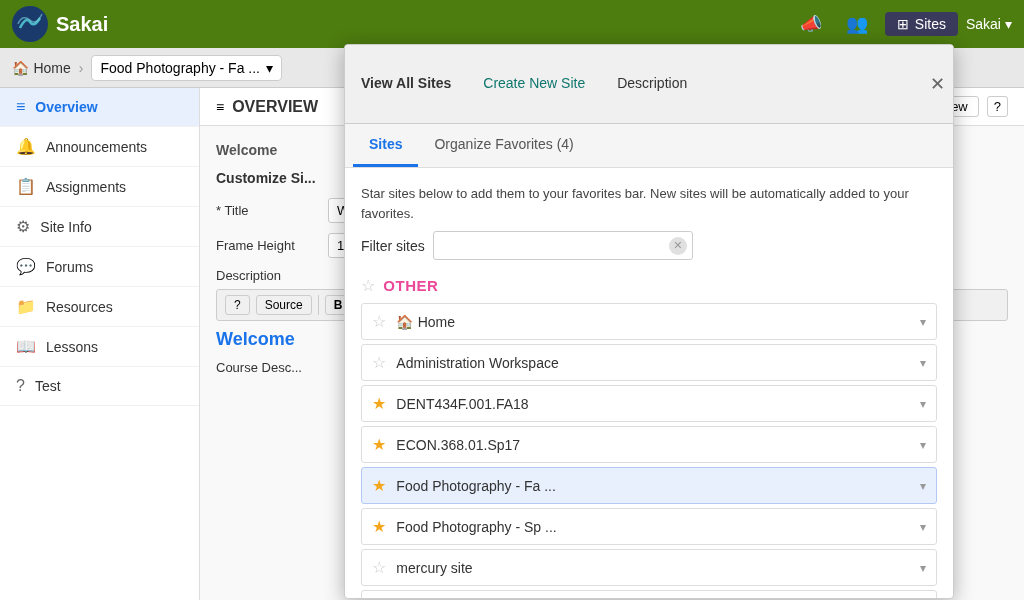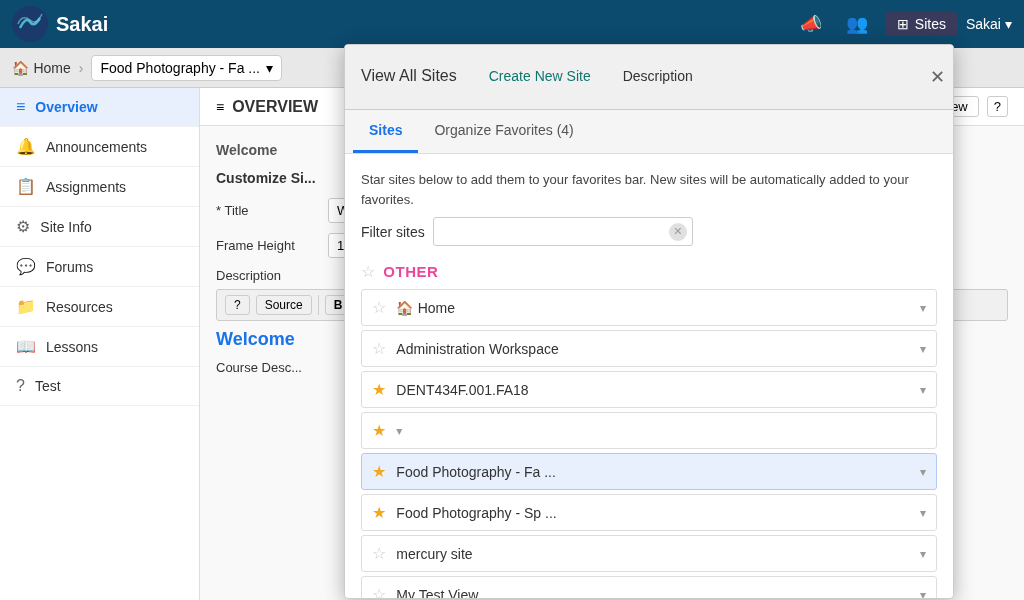--- a/index.html
+++ b/index.html
@@ -1,20 +1,20 @@
 <!DOCTYPE html>
 <html><head>
   <meta charset="utf-8">
   <style>
     * { box-sizing: border-box; margin: 0; padding: 0; }
     body { font-family: Arial, sans-serif; font-size: 14px; background: #f5f5f5; width: 1024px; height: 600px; overflow: hidden; }
 
     
     .top-nav {
-      background: #0c4a6e;
+      background: #4d7c0f;
       height: 48px;
       display: flex;
       align-items: center;
       padding: 0 12px;
       gap: 12px;
       position: relative;
       z-index: 10;
     }
     .logo-area {
       display: flex;
@@ -443,21 +443,21 @@
       </div>
       <div class="welcome-title">Welcome</div>
       <div class="course-desc">Course Desc...</div>
     </div>
   </div>
 </div>
 
 <div class="modal-container">
 
   <div style="display:flex;align-items:center;background:#f0f0f0;border-bottom:1px solid #ccc;">
-    <button style="padding:22px 16px;background:none;border:none;border-bottom:2px solid transparent;cursor:pointer;font-size:16px;color:#333;">View All Sites</button>
+    <button style="padding:30px 16px;background:none;border:none;border-bottom:2px solid transparent;cursor:pointer;font-size:14px;color:#333;font-weight:bold;">View All Sites</button>
     <button style="padding:12px 16px;background:none;border:none;border-bottom:2px solid transparent;cursor:pointer;font-size:14px;color:#0f766e;">Create New Site</button>
     <button style="padding:12px 16px;background:none;border:none;border-bottom:2px solid transparent;cursor:pointer;font-size:14px;color:#333;">Description</button>
     <button class="modal-close">✕</button>
   </div>
 
   <div class="modal-tabs">
     <div class="modal-tab active">Sites</div>
     <div class="modal-tab">Organize Favorites (4)</div>
   </div>
 
@@ -490,20 +490,21 @@
     </div>
 
     <div class="site-item">
       <span class="site-star active">★</span>
       <span class="site-name">DENT434F.001.FA18</span>
       <span class="site-chevron">▾</span>
     </div>
 
     <div class="site-item">
       <span class="site-star active">★</span>
+      <span class="site-name">ECON.368.01.Sp17</span>
       <span class="site-chevron">▾</span>
     </div>
 
     <div class="site-item highlighted">
       <span class="site-star active">★</span>
       <span class="site-name">Food Photography - Fa ...</span>
       <span class="site-chevron">▾</span>
     </div>
 
     <div class="site-item">

